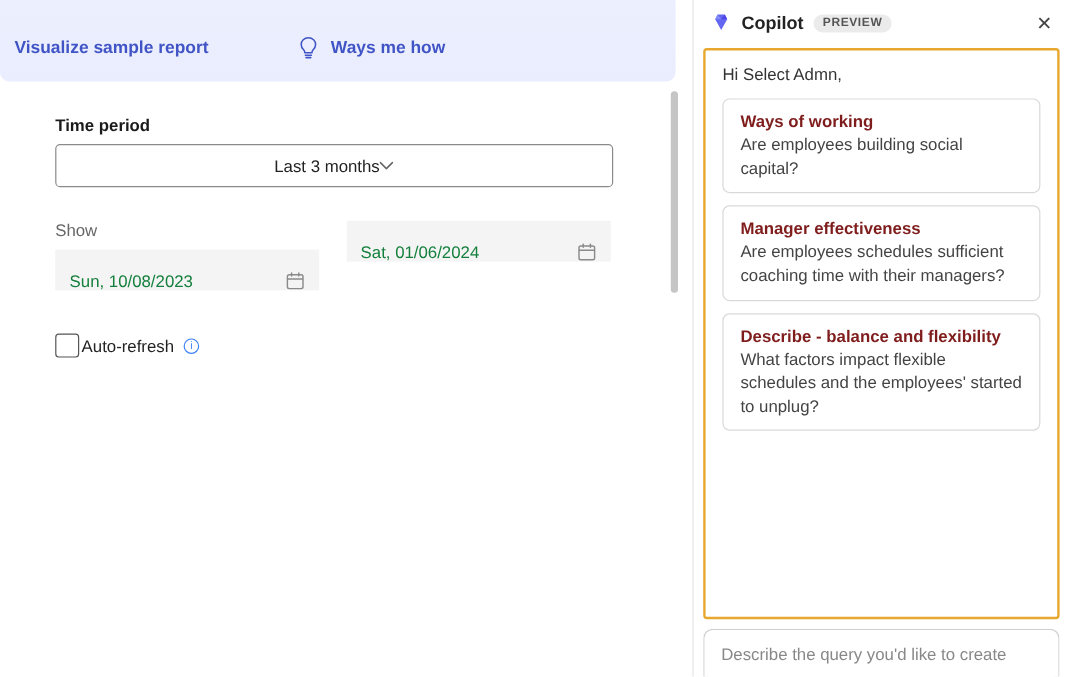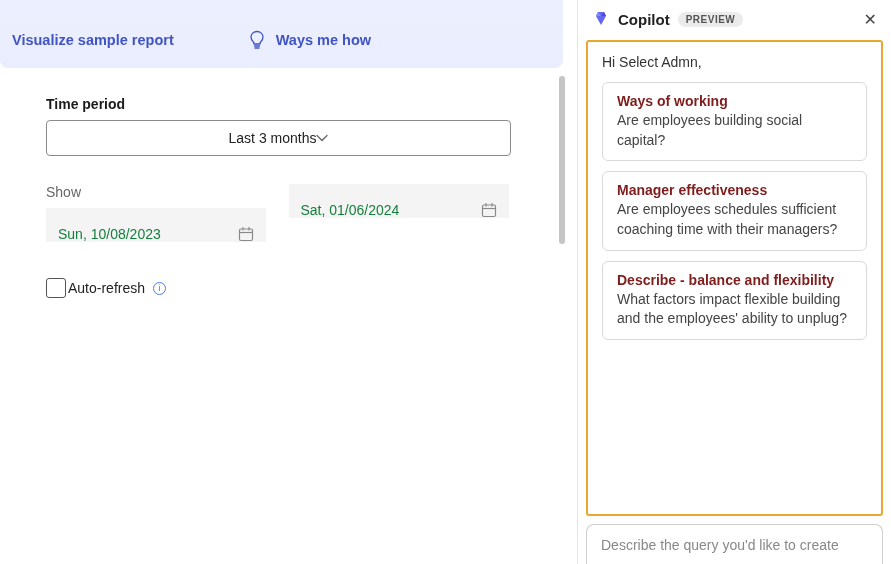--- a/index.html
+++ b/index.html
@@ -310,21 +310,21 @@
     <div class="card">
       <div class="card-title">Ways of working</div>
       <div class="card-body">Are employees building social capital?</div>
     </div>
     <div class="card">
       <div class="card-title">Manager effectiveness</div>
       <div class="card-body">Are employees schedules sufficient coaching time with their managers?</div>
     </div>
     <div class="card">
       <div class="card-title">Describe - balance and flexibility</div>
-      <div class="card-body">What factors impact flexible building and the employees' ability to unplug?</div>
+      <div class="card-body">What factors impact flexible schedules and the employees' started to unplug?</div>
     </div>
   </div>
 
   <div class="input-area">
     <div class="query-input">
       <span>Describe the query you'd like to create</span>
     </div>
   </div>
 </div>
 

